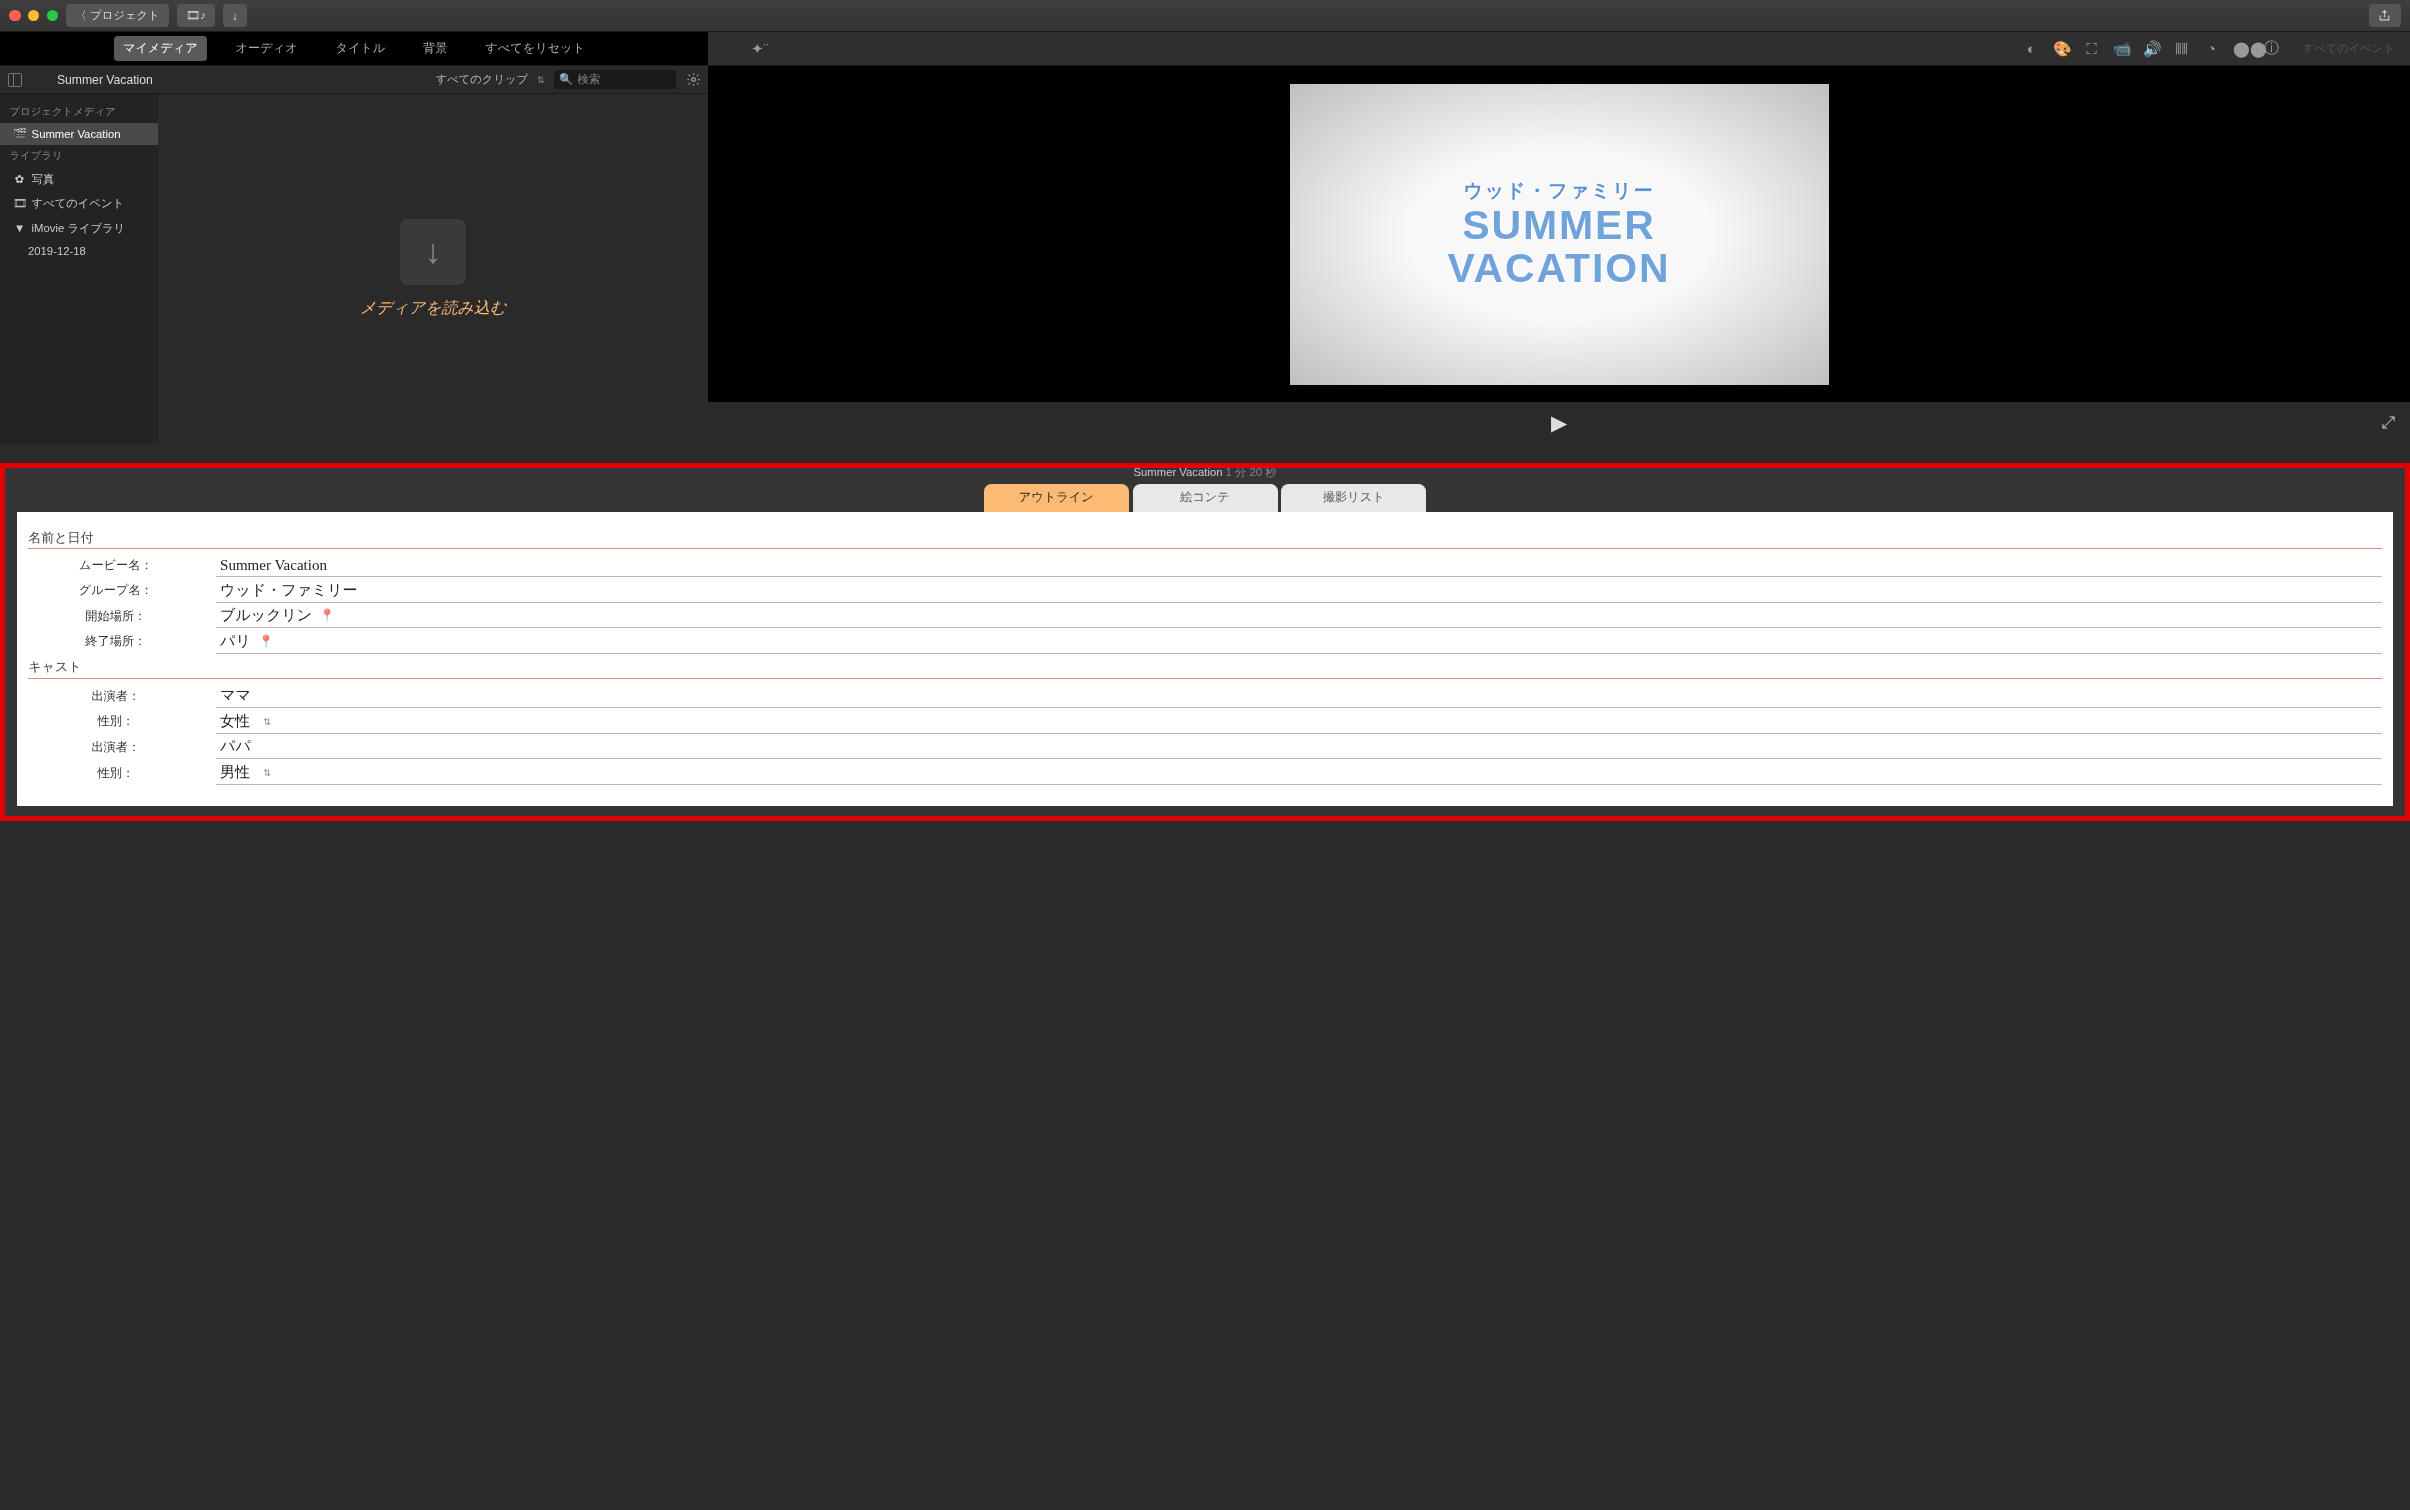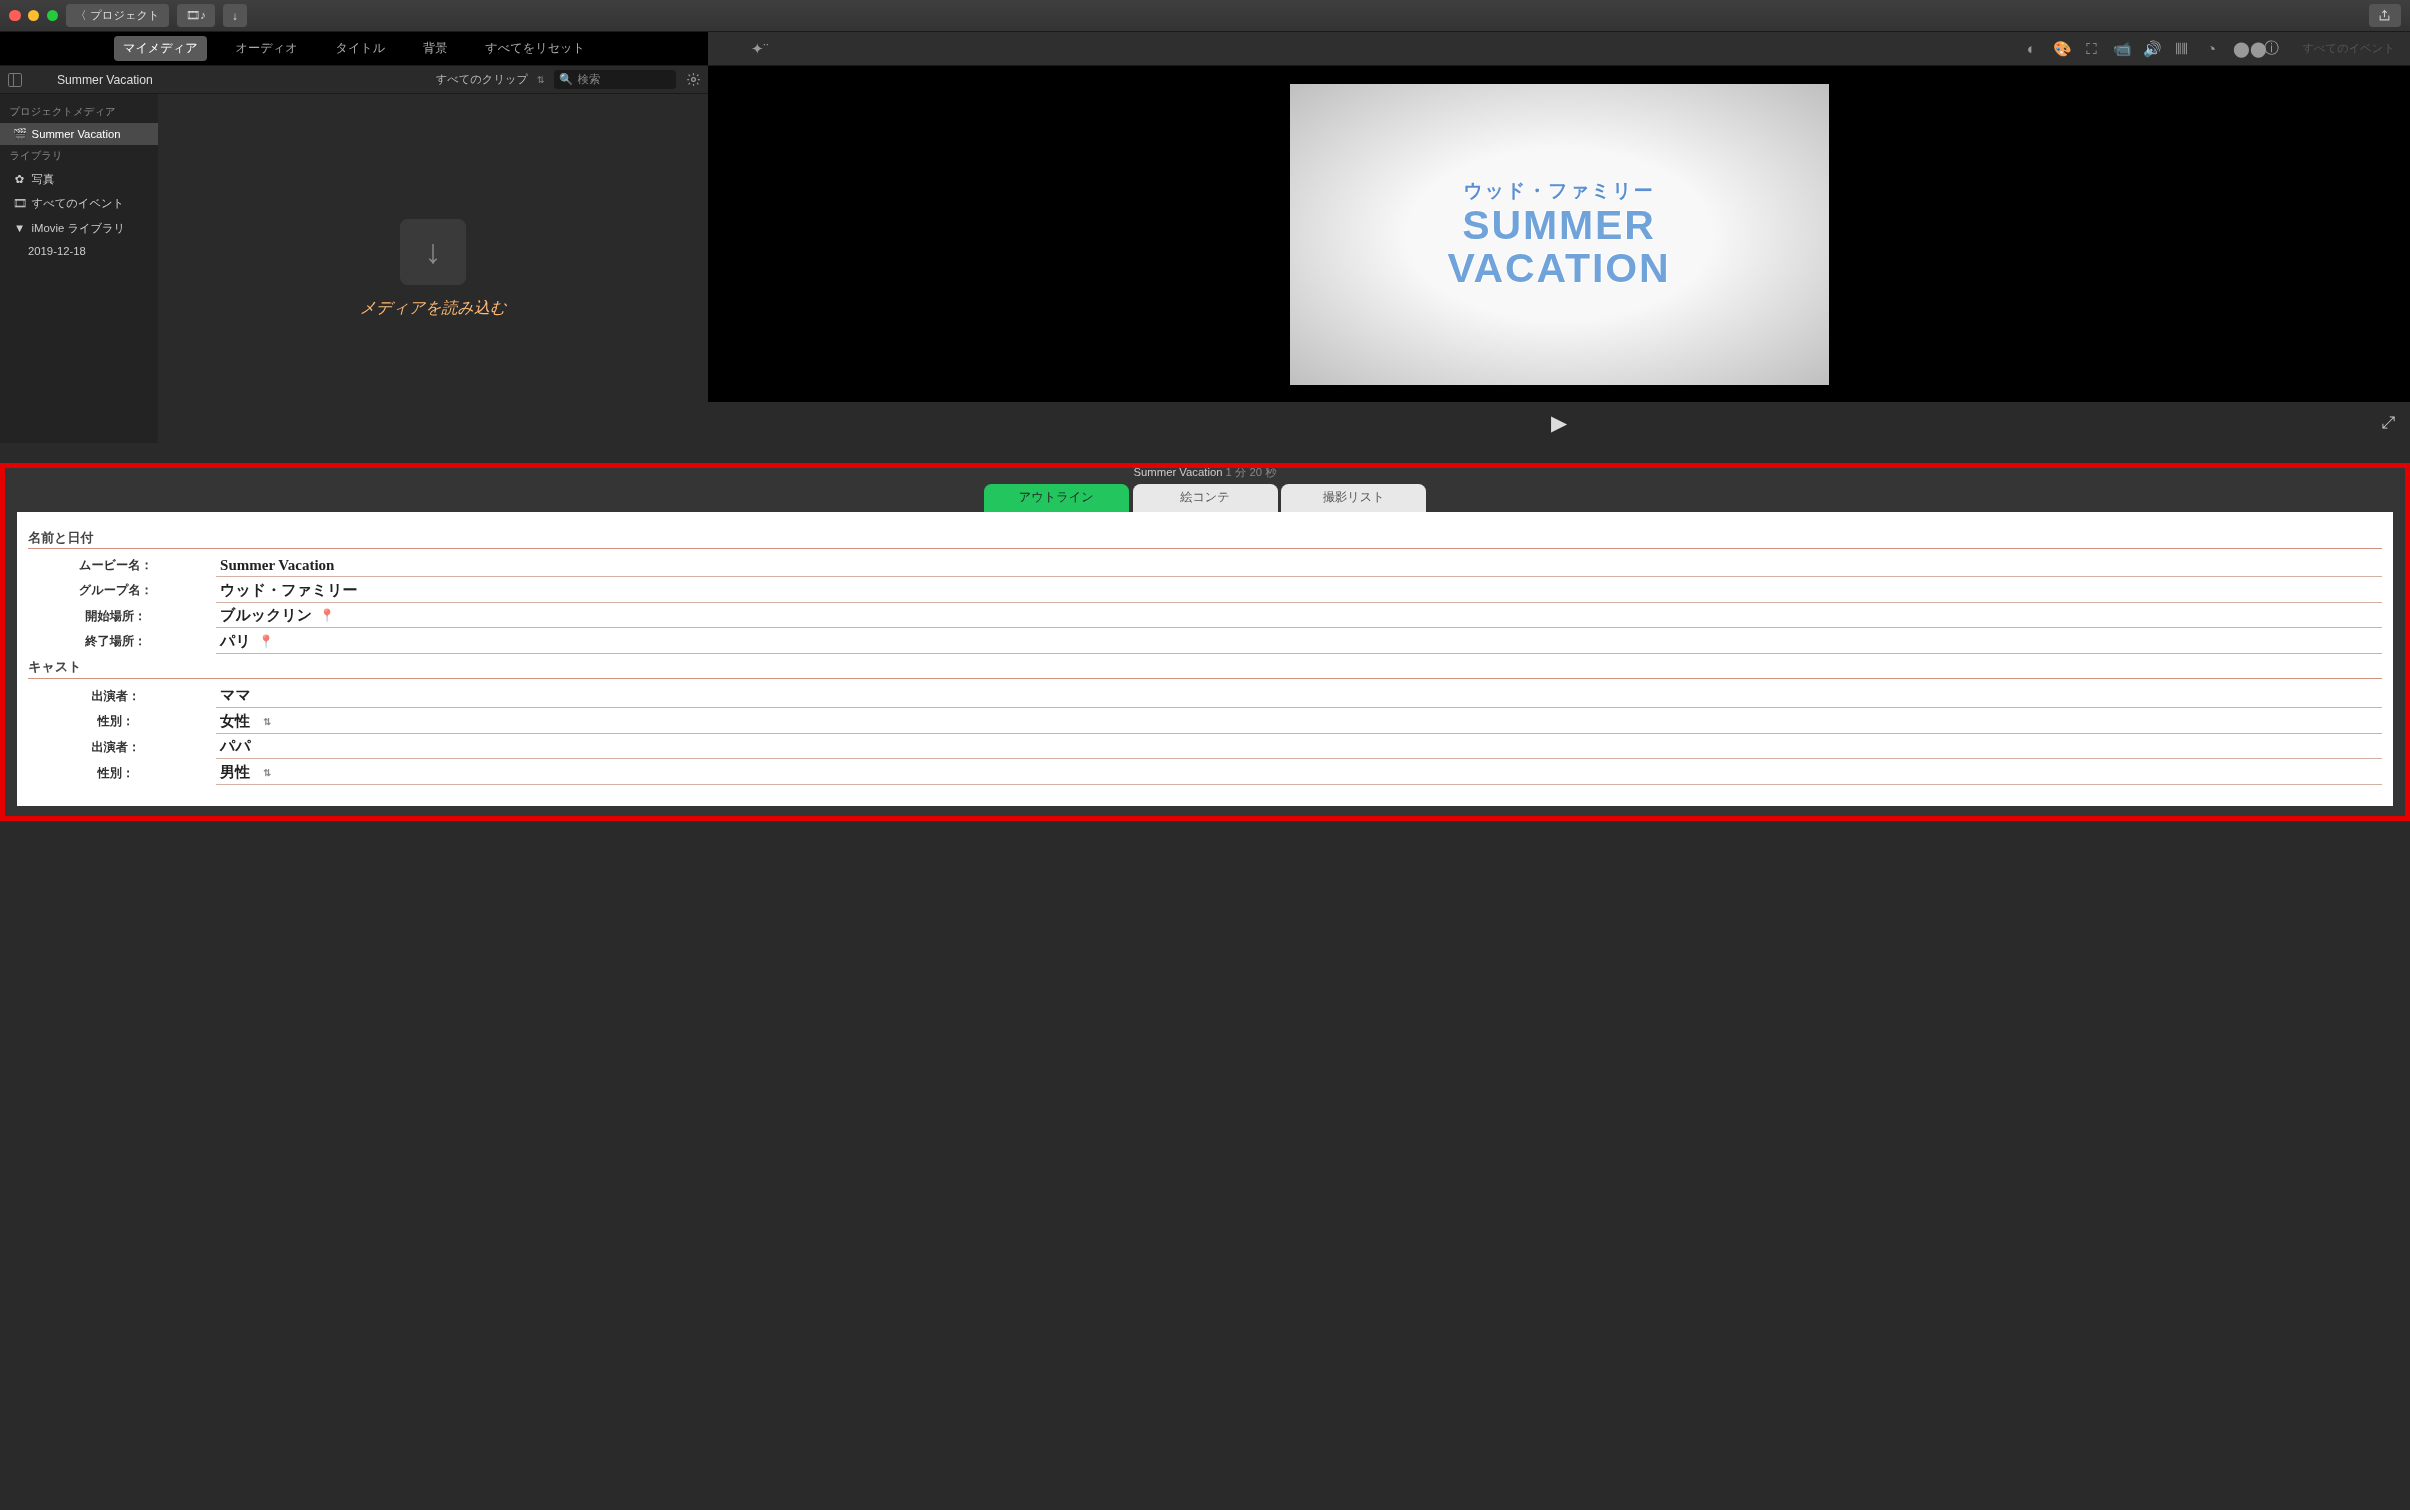--- a/index.html
+++ b/index.html
@@ -52,23 +52,23 @@
     .fs-btn { position: absolute; right: 15px; color: #ccc; cursor: pointer; font-size: 17px; }
     
     .lower { position: relative; background: #353535; height: 358px; }
     .red-frame { position: absolute; inset: 0 0 0 0; border: 5.6px solid #e50000; pointer-events: none; z-index: 10; }
     
     .timeline-hdr { height: 17px; text-align: center; color: #888; font-size: 11.3px; padding-top: 1.9px; overflow: hidden; margin-top: 20px; }
     .th-name { color: #ccc; }
     
     .outline-tabs { display: flex; justify-content: center; gap: 0; background: #353535; padding-top: 3.8px; }
     .ot { width: 145px; height: 28px; background: #e8e8e8; border-radius: 7.5px 7.5px 0 0; display: flex; align-items: center; justify-content: center; color: #555; font-size: 12.2px; font-weight: 500; margin: 0 1.9px; cursor: pointer; position: relative; }
-    .ot.active { background: #22c55e; color: #222; z-index: 2; }
-    
-    .outline-body { background: #fff; color: #333; margin: 0 17px 5.6px 17px; height: 294px; overflow-y: auto; padding: 13px 11.3px 5.6px 11.3px; font-weight: bold; }
+    .ot.active { background: #fdba74; color: #222; z-index: 2; }
+    
+    .outline-body { background: #fff; color: #333; margin: 0 17px 5.6px 17px; height: 294px; overflow-y: auto; padding: 13px 11.3px 5.6px 11.3px; }
     .ob-section { color: #444; font-size: 13px; border-bottom: 1.9px solid #d49080; padding-bottom: 1.9px; margin-bottom: 5.6px; margin-top: 3.8px; }
     .ob-row { display: flex; align-items: center; margin-bottom: 1.9px; }
     .ob-label { width: 188px; text-align: center; padding-right: 13px; color: #333; font-size: 12.2px; }
     .ob-field { flex: 1; border-bottom: 0.9px solid #d4b0a4; padding: 1.9px 3.8px; display: flex; align-items: center; gap: 7.5px; }
     .ob-val { font-family: "Bradley Hand", cursive; font-size: 15px; color: #222; }
     .ob-pin { font-size: 13px; opacity: .7; }
     .ob-arrows { color: #888; font-size: 9.4px; margin-left: 5.6px; }
     .divider-icon { width: 14px; height: 14px; border: 0.9px solid #777; border-radius: 1.9px; display: inline-flex; }
     .divider-icon::before { content: ""; width: 4.7px; border-right: 0.9px solid #777; }
     .gear-svg { width: 15px; height: 15px; }

